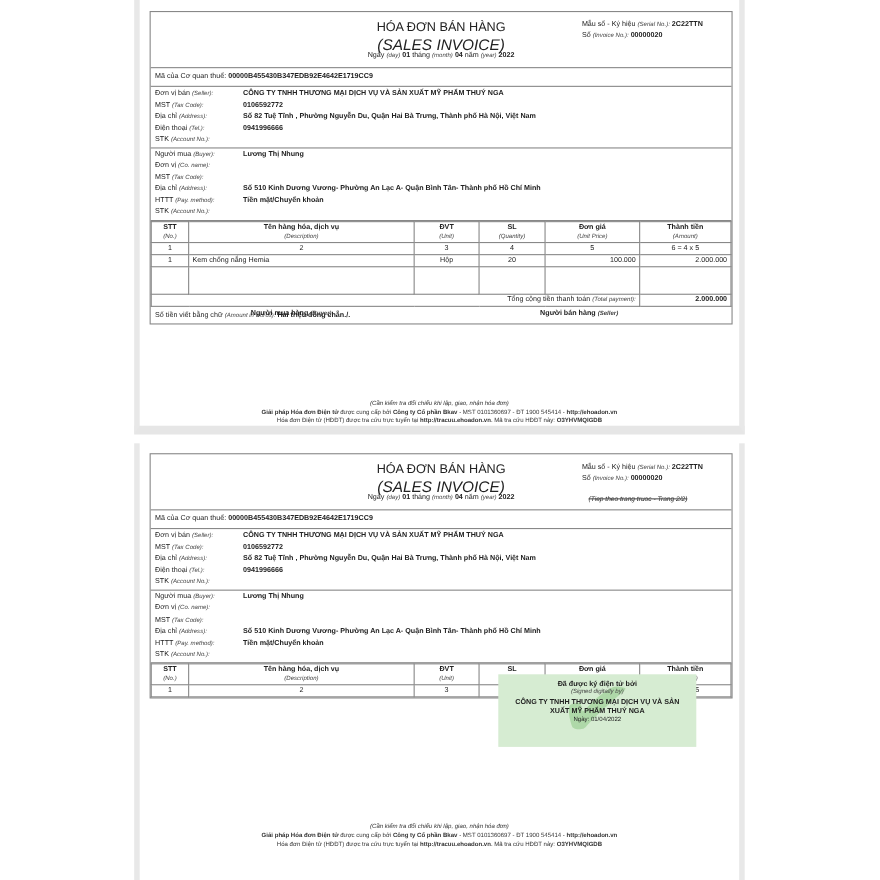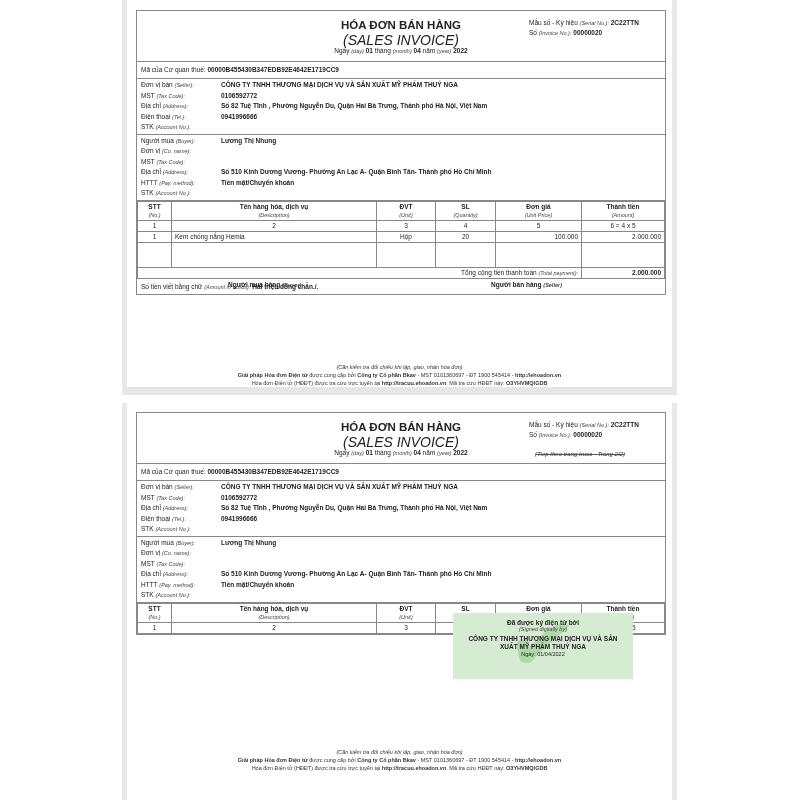--- a/index.html
+++ b/index.html
@@ -4,21 +4,21 @@
 <style>
   html, body { margin:0; padding:0; }
   body { width:800px; height:800px; background:#ffffff; position:relative; overflow:hidden;
          font-family:"Liberation Sans", sans-serif; color:#222; }
   .page { position:absolute; left:122px; width:555px; background:#fff;
           border-left:5px solid #e8e8e8; border-right:5px solid #e8e8e8; box-sizing:border-box; }
   #page1 { top:0; height:395px; border-bottom:8px solid #e6e6e6; }
   #page2 { top:403px; height:397px; }
   .box { position:absolute; left:9px; width:530px; border:1px solid #888; box-sizing:border-box; }
   .hdr { position:relative; height:50px; border-bottom:1px solid #888; }
-  .title { position:absolute; left:0; right:0; top:8px; text-align:center; font-weight:bold; font-size:11.5px; }
+  .title { position:absolute; left:0; right:0; top:8px; text-align:center; font-weight:normal; font-size:11.5px; }
   .subtitle { position:absolute; left:0; right:0; top:21px; text-align:center; font-style:italic; font-size:14px; }
   .dateline { position:absolute; left:0; right:0; top:36px; text-align:center; font-size:6.5px; }
   .serial { position:absolute; right:6px; top:8px; font-size:6.5px; text-align:left; width:130px; }
   .serial div { margin-bottom:3px; }
   .cont { position:absolute; right:10px; top:38px; font-size:6px; font-style:italic; width:120px; text-decoration:line-through; text-decoration-color:#555; }
   .i { font-style:italic; font-size:5.5px; color:#444; }
   .b { font-weight:bold; }
   .taxrow { font-size:6.5px; padding:3px 4px; border-bottom:1px solid #888; height:10px; line-height:10px; }
   .party { border-bottom:1px solid #888; padding:1px 4px; font-size:6.5px; }
   .prow { display:flex; height:10.5px; line-height:10.5px; white-space:nowrap; }

